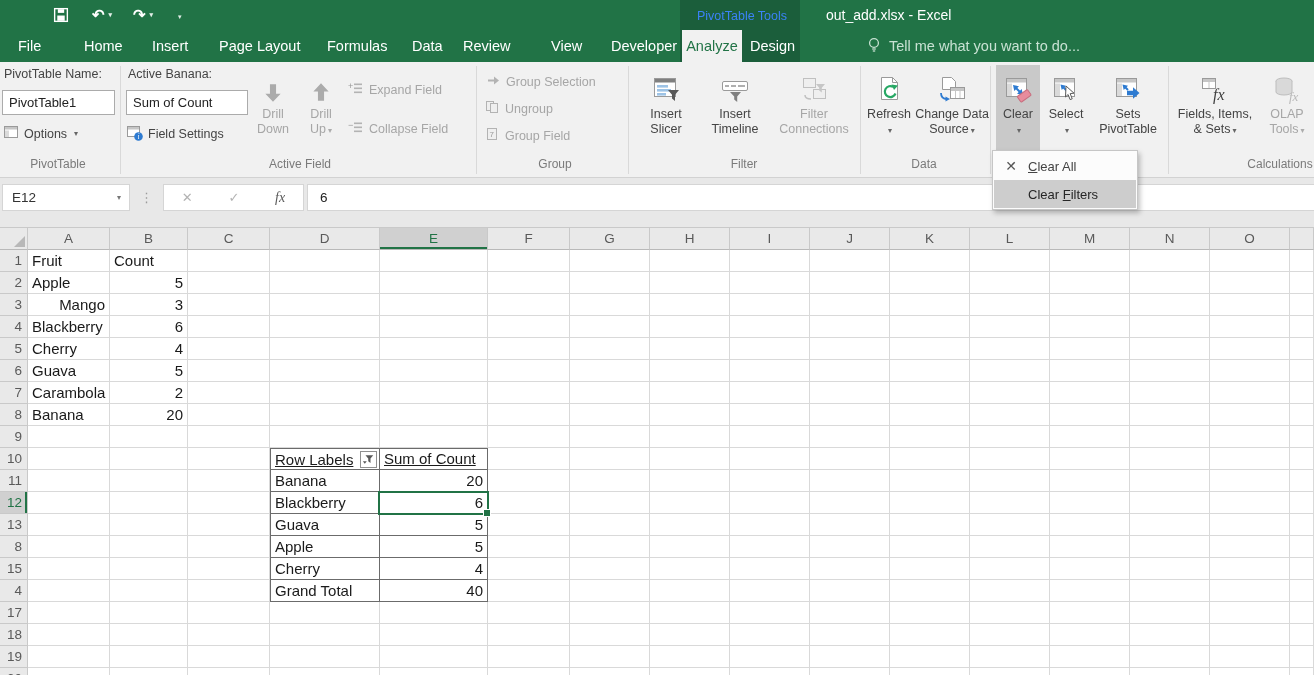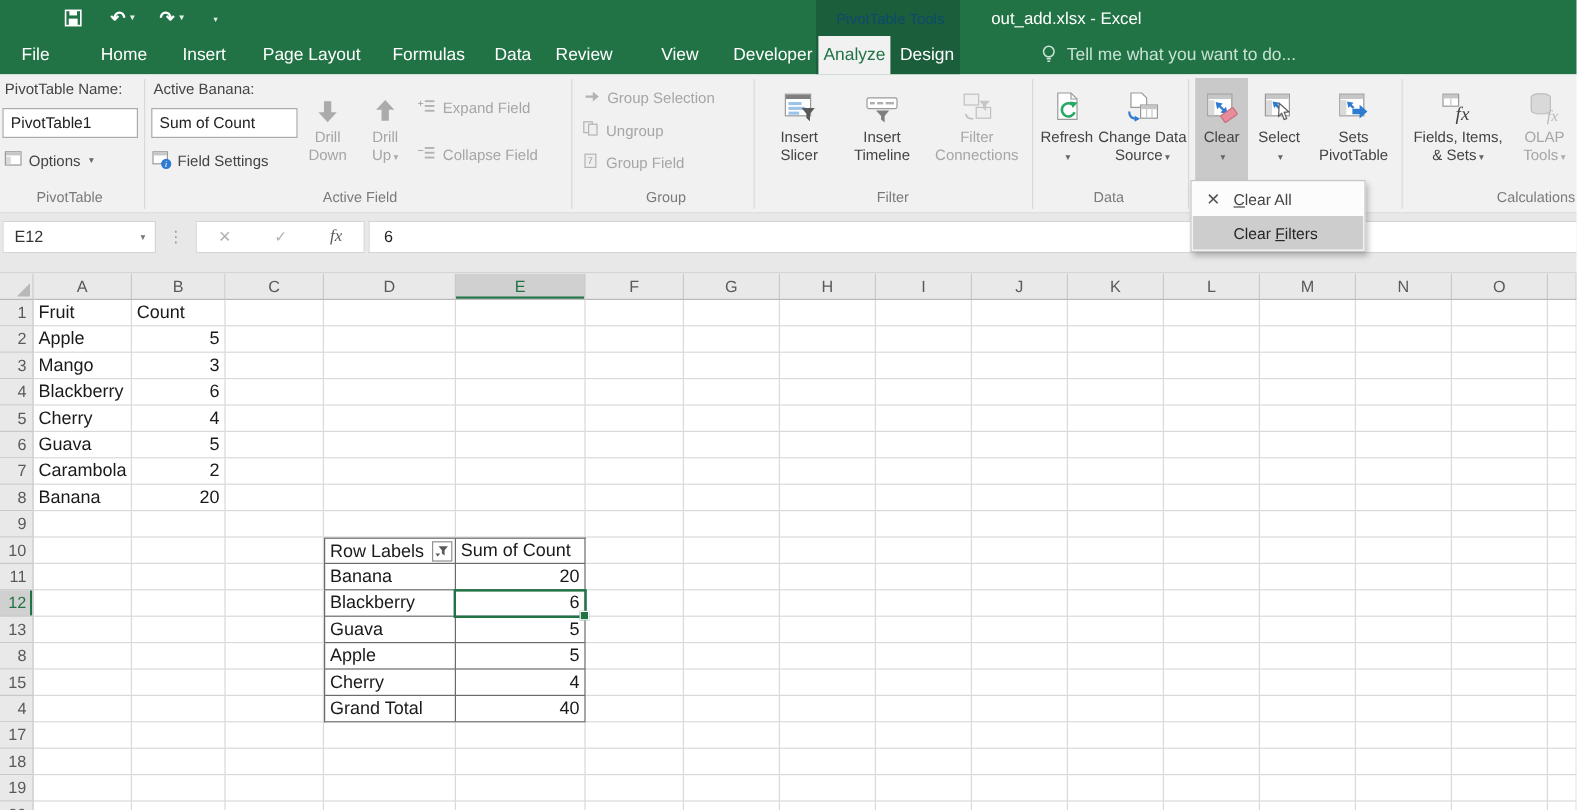--- a/index.html
+++ b/index.html
@@ -5,21 +5,21 @@
   html,body{margin:0;padding:0;background:#fff;}
   #app{position:relative;width:1314px;height:675px;overflow:hidden;background:#fff;
        font-family:"Liberation Sans",sans-serif;-webkit-font-smoothing:antialiased;}
   #app *{box-sizing:border-box;}
 
   
   .titlebar{position:absolute;left:0;top:0;width:1314px;height:30px;background:#217346;}
   .tabsrow{position:absolute;left:0;top:30px;width:1314px;height:32px;background:#217346;}
   .ctxstrip{position:absolute;left:680px;top:0;width:120px;height:62px;background:#1B5E3B;}
   .ctxlabel{position:absolute;left:680px;top:0;width:124px;height:30px;line-height:33px;
-            text-align:center;font-size:12.5px;color:#0c4a6e;}
+            text-align:center;font-size:12.5px;color:#3b82f6;}
   .wintitle{position:absolute;left:826px;top:0;height:30px;line-height:31px;color:#fff;font-size:14px;}
   .qat-item{position:absolute;top:0;height:30px;display:flex;align-items:center;color:#fff;font-size:15px;}
   .qcaret{font-size:7px;color:#E3EFE8;}
   .qbar{width:9px;border-top:1.5px solid #fff;margin:0 auto 1px auto;}
 
   .tab{position:absolute;top:30px;height:32px;line-height:32px;color:#fff;font-size:14.5px;white-space:nowrap;}
   .tab.sel{background:#F1F1F1;color:#217346;text-align:center;}
 
   .tellme{position:absolute;top:30px;height:32px;display:flex;align-items:center;gap:7px;
           color:#C8E2D3;font-size:14.5px;}
@@ -75,21 +75,21 @@
   .colh{height:22px;background:#E9E9E9;border-right:1px solid #C9C9C9;border-bottom:1px solid #B9B9B9;
         text-align:center;font-size:13.5px;color:#5A5A5A;line-height:21px;}
   .colh.selcol{background:#D0D0D0;color:#217346;box-shadow:inset 0 -2px 0 #217346;}
   .rowh{width:28px;height:22px;background:#E9E9E9;border-right:1px solid #C9C9C9;border-bottom:1px solid #C9C9C9;
         text-align:right;padding-right:5px;font-size:13.5px;color:#5A5A5A;line-height:21px;}
   .rowh.selrow{background:#D0D0D0;color:#217346;box-shadow:inset -2px 0 0 #217346;}
   .cell{height:22px;border-right:1px solid #D9D9D9;border-bottom:1px solid #D9D9D9;
         font-size:15px;color:#1A1A1A;line-height:21px;padding:0 4px;white-space:nowrap;overflow:hidden;}
   .cell.num{text-align:right;}
   .cell.pv{border-right:1px solid #6B6B6B;border-bottom:1px solid #6B6B6B;}
-  .cell.pvt{border-top:1px solid #6B6B6B;line-height:19px;}
+  .cell.pvt{border-top:1px solid #6B6B6B;line-height:19px;text-decoration:underline;}
   .cell.pvl{border-left:1px solid #6B6B6B;}
   .cell.pvh{display:flex;align-items:center;padding-right:2px;}
   .rl{flex:1;white-space:nowrap;overflow:hidden;}
   .fbtn{width:17px;height:17px;background:#fff;border:1px solid #909090;display:flex;align-items:center;justify-content:center;}
   .selbox{position:absolute;left:378px;top:263px;width:111px;height:24px;border:2px solid #217346;pointer-events:none;}
   .selbox::after{content:'';position:absolute;right:-4px;bottom:-4px;width:6px;height:6px;
                  background:#217346;border:1px solid #fff;}
 </style>
 </head>
 <body>
@@ -450,21 +450,21 @@
         <div class="cell" style="width: 80px;"></div>
         <div class="cell" style="width: 80px;"></div>
         <div class="cell" style="width: 80px;"></div>
         <div class="cell" style="width: 80px;"></div>
         <div class="cell" style="width: 80px;"></div>
         <div class="cell" style="width: 80px;"></div>
         <div class="cell" style="width: 24px;"></div>
       </div>
       <div class="grow">
         <div class="rowh">3</div>
-        <div class="cell" style="width: 82px;">Mango</div>
+        <div class="cell" style="width: 82px; text-align: right;">Mango</div>
         <div class="cell num" style="width: 78px;">3</div>
         <div class="cell" style="width: 82px;"></div>
         <div class="cell" style="width: 110px;"></div>
         <div class="cell" style="width: 108px;"></div>
         <div class="cell" style="width: 82px;"></div>
         <div class="cell" style="width: 80px;"></div>
         <div class="cell" style="width: 80px;"></div>
         <div class="cell" style="width: 80px;"></div>
         <div class="cell" style="width: 80px;"></div>
         <div class="cell" style="width: 80px;"></div>

